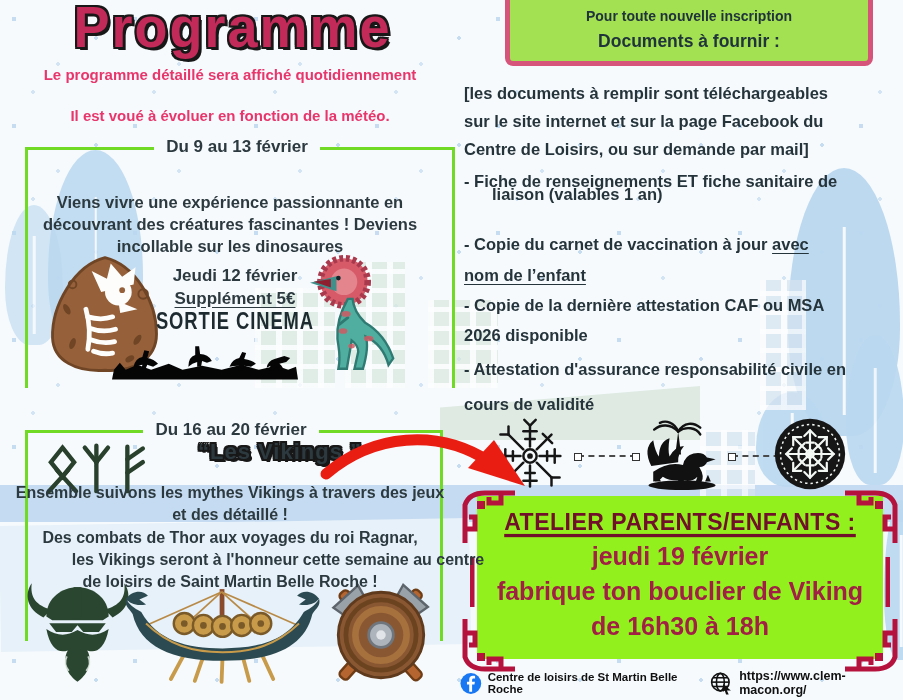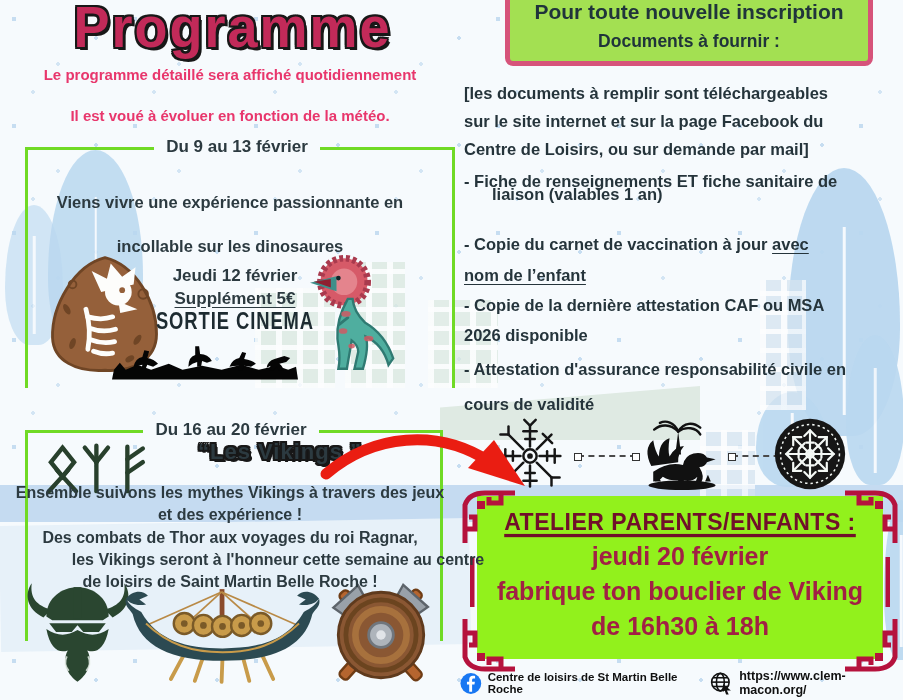--- a/index.html
+++ b/index.html
@@ -67,20 +67,21 @@
 
   <h1 class="abs graffiti" style="left:35px;top:-4px;width:395px;margin:0;text-align:center;font-size:54px;letter-spacing:2px;transform:scaleY(1.05);z-index:3;">Programme</h1>
   <div class="cline" style="top:66px;font-size:15px;color:#e8366c;">Le programme détaillé sera affiché quotidiennement</div>
   <div class="cline" style="top:88px;font-size:15px;color:#e8366c;margin-top:19px;">Il est voué à évoluer en fonction de la météo.</div>
 
   <div class="frame" style="left:25px;top:147px;width:424px;height:238px;"></div>
   <div class="datelabel" style="left:25px;top:137px;width:424px;">
     <span>Du 9 au 13 février</span>
   </div>
   <div class="cline" style="top:193px;font-size:16.5px;">Viens vivre une expérience passionnante en</div>
+  <div class="cline" style="top:215px;font-size:16.5px;">découvrant des créatures fascinantes ! Deviens</div>
   <div class="cline" style="top:237px;font-size:16.5px;">incollable sur les dinosaures</div>
 
   <svg class="abs" style="left:36px;top:252px;z-index:2;" width="138" height="124" viewBox="0 0 140 130">
     <path d="M70 6 C38 14 14 56 15 90 C16 114 40 126 70 124 C100 126 124 112 124 86 C124 52 102 14 70 6 Z" fill="#95603a" stroke="#6f4525" stroke-width="3"></path>
     <path d="M66 42 L56 20 L72 28 L76 12 L88 26 L102 16 L100 34 Z" fill="#fdfdfb"></path>
     <circle cx="84" cy="42" r="14" fill="#fdfdfb"></circle>
     <path d="M84 52 L104 60 L86 64 Z" fill="#fdfdfb"></path>
     <circle cx="88" cy="40" r="3" fill="#95603a"></circle>
     <g stroke="#fdfdfb" stroke-width="5" stroke-linecap="round" fill="none">
       <path d="M50 60 q6 22 2 42"></path>
@@ -150,21 +151,21 @@
   </svg>
 
   <div class="cline graffiti" style="left:140px;width:280px;top:439px;font-size:22px;">“Les Vikings ”</div>
 
   <svg class="abs" style="left:318px;top:424px;z-index:5;" width="225" height="78" viewBox="0 0 225 78">
     <path d="M8 50 C55 10 120 4 172 38" fill="none" stroke="#ea1d12" stroke-width="11" stroke-linecap="round"></path>
     <polygon points="150,44 176,16 207,62" fill="#ea1d12"></polygon>
   </svg>
 
   <div class="cline" style="top:484px;font-size:16px;">Ensemble suivons les mythes Vikings à travers des jeux</div>
-  <div class="cline" style="top:506px;font-size:16px;">et des expérience !</div>
+  <div class="cline" style="top:506px;font-size:16px;">et des détaillé !</div>
   <div class="cline" style="top:529px;font-size:16px;">Des combats de Thor aux voyages du roi Ragnar,</div>
   <div class="cline" style="top:551px;font-size:16px;padding-left:48px;">les Vikings seront à l'honneur cette semaine au centre</div>
   <div class="cline" style="top:573px;font-size:16px;">de loisirs de Saint Martin Belle Roche !</div>
 
   <svg class="abs" style="left:22px;top:580px;z-index:2;" width="112" height="103" viewBox="0 0 115 105">
     <g fill="#2a4630">
       <path d="M22 38 C5 30 2 14 10 3 C8 18 15 26 30 30 Z"></path>
       <path d="M93 38 C110 30 113 14 105 3 C107 18 100 26 85 30 Z"></path>
       <path d="M25 37 C25 18 41 7 57 7 C73 7 89 18 89 37 L83 41 L31 41 Z"></path>
       <path d="M28 44 H86 L79 53 H63 L57 46 L51 53 H35 Z"></path>
@@ -220,21 +221,21 @@
       <path d="M41 2 L76 2 L71 24 L46 24 Z" fill="#99a1a9" stroke="#5d646b" stroke-width="2.5"></path>
     </g>
     <circle cx="59" cy="57" r="45" fill="#8a5733" stroke="#5f3a1d" stroke-width="3"></circle>
     <circle cx="59" cy="57" r="37" fill="none" stroke="#6b441f" stroke-width="5"></circle>
     <circle cx="59" cy="57" r="27" fill="none" stroke="#a7713d" stroke-width="7"></circle>
     <circle cx="59" cy="57" r="13" fill="#aeb4bb" stroke="#70767d" stroke-width="3"></circle>
     <circle cx="59" cy="57" r="5" fill="#e1e4e8"></circle>
   </svg>
 
   <div class="abs" style="left:505px;top:-8px;width:368px;height:74px;background:#a3e052;border:5px solid #d6537a;border-radius:8px;z-index:3;display:flex;flex-direction:column;justify-content:flex-end;align-items:center;padding-bottom:9px;gap:7px;box-sizing:border-box;">
-    <div style="font-weight:bold;font-size:21px;color:#20343b;">Pour toute nouvelle inscription</div>
+    <div style="font-weight:bold;font-size:14px;color:#20343b;">Pour toute nouvelle inscription</div>
     <div style="font-weight:bold;font-size:17.5px;color:#20343b;">Documents à fournir :</div>
   </div>
 
   <div class="rline" style="top:84px;">[les documents à remplir sont téléchargeables</div>
   <div class="rline" style="top:112px;">sur le site internet et sur la page Facebook du</div>
   <div class="rline" style="top:140px;">Centre de Loisirs, ou sur demande par mail]</div>
 
   <div class="rline" style="top:172px;">- Fiche de renseignements ET fiche sanitaire de</div>
   <div class="rline" style="top:185px;margin-left:28px;">liaison (valables 1 an)</div>
   <div class="rline" style="top:235px;">
@@ -394,21 +395,21 @@
     <g fill="#b5123d">
       <rect x="22" y="18" width="8" height="8"></rect>
       <rect x="420" y="18" width="8" height="8"></rect>
       <rect x="22" y="170" width="8" height="8"></rect>
       <rect x="420" y="170" width="8" height="8"></rect>
       <rect x="15" y="74" width="4.5" height="50"></rect>
       <rect x="430.5" y="74" width="4.5" height="50"></rect>
     </g>
   </svg>
   <div class="atelier-line" style="top:508px;font-size:23px;font-weight:900;color:#70102a;letter-spacing:.5px;text-decoration:underline;text-decoration-thickness:3px;text-underline-offset:4px;transform:scaleY(1.08);">ATELIER PARENTS/ENFANTS :</div>
-  <div class="atelier-line" style="top:542px;">jeudi 20 février</div>
+  <div class="atelier-line" style="top:542px;">jeudi 19 février</div>
   <div class="atelier-line" style="top:577px;">fabrique ton bouclier de Viking</div>
   <div class="atelier-line" style="top:612px;">de 16h30 à 18h</div>
 
   <div class="footer">
     <svg width="23" height="23" viewBox="0 0 24 24">
       <circle cx="12" cy="12" r="11.5" fill="#1877f2"></circle>
       <path d="M13.4 21 V13.2 h2.6 l.5 -3.2 h-3.1 V8 c0 -.9 .4 -1.6 1.6 -1.6 h1.7 V3.6 c-.4 -.1 -1.4 -.2 -2.5 -.2 c-2.4 0 -4 1.4 -4 4.1 V10 H7.7 v3.2 h2.5 V21 Z" fill="#ffffff"></path>
     </svg>
     <span class="fb-label">Centre de loisirs de St Martin Belle Roche</span>
     <svg width="26" height="26" viewBox="0 0 28 28">

